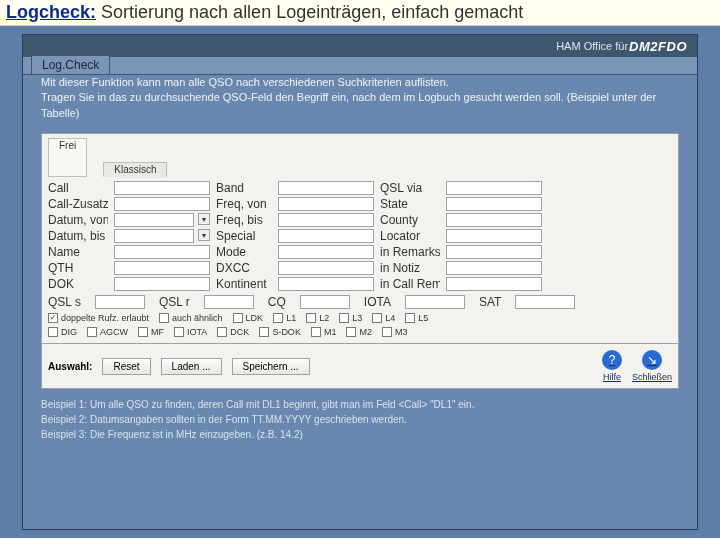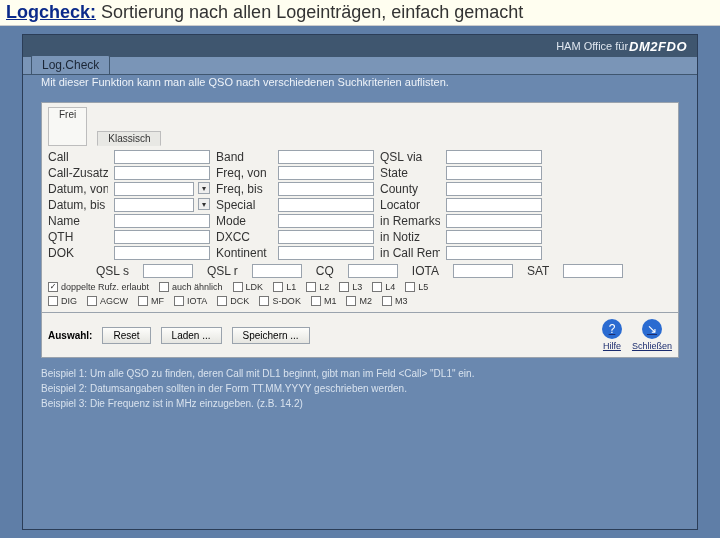--- a/index.html
+++ b/index.html
@@ -8,28 +8,28 @@
   .title-bar .em { color: #0b2a8a; font-weight: bold; text-decoration: underline; }
   .title-bar .rest { color: #333; }
   .stage { background: #5f7ea7; width: 720px; height: 512px; position: relative; padding: 8px 22px 10px 22px; }
   .app { width: 676px; height: 496px; background: #6a88af; border: 1px solid #2b3d57; position: relative; }
   .topbar { background: #3f566f; height: 22px; display: flex; align-items: center; justify-content: flex-end; padding: 0 10px; color: #dfe6ef; font-size: 11px; gap: 1px; }
   .topbar .brand { color: #fff; font-weight: bold; letter-spacing: .5px; font-size: 13px; font-style: italic; }
   .tabbar { background: #7a95b7; height: 18px; padding-left: 8px; display: flex; align-items: flex-end; border-bottom: 1px solid #3f566f; }
   .tab { background: #7a95b7; color: #1b2636; font-size: 12px; padding: 2px 10px; border: 1px solid #3f566f; border-bottom: none; border-radius: 2px 2px 0 0; }
   .intro { color: #eef3f9; font-size: 11px; padding: 0 18px 8px 18px; line-height: 1.4; }
   .panel { background: #f3f2ee; margin: 4px 18px 0 18px; border: 1px solid #9aa3ad; padding: 4px 6px 6px 6px; font-size: 10px; color: #333; }
-  .ptabs { display: flex; gap: 10px; font-size: 10px; margin-bottom: 4px; }
+  .ptabs { display: flex; gap: 16px; font-size: 10px; margin-bottom: 4px; }
   .ptab { border: 1px solid #bdbdbd; background: #f8f8f5; padding: 1px 10px; }
   .ptab.active { background: #e8e8e4; border-bottom-color: #e8e8e4; margin-top: 24px; }
   .grid { display: grid; grid-template-columns: 60px 96px 56px 96px 60px 96px; column-gap: 6px; row-gap: 2px; align-items: center; }
   .lbl { font-size: 12px; color: #333; white-space: nowrap; overflow: hidden; }
   .inp { height: 14px; border: 1px solid #9aa3ad; background: #fff; width: 100%; padding: 0 2px; font-size: 10px; }
   .dbtn { width: 12px; height: 12px; border: 1px solid #9aa3ad; background: #eee; margin-left: 2px; display: inline-flex; align-items: center; justify-content: center; font-size: 8px; }
-  .row2 { display: flex; align-items: center; gap: 14px; margin-top: 4px; margin-left: 48px; }
+  .row2 { display: flex; align-items: center; gap: 14px; margin-top: 4px; }
   .sub { font-size: 9px; color: #555; }
   .checks { display: flex; flex-wrap: wrap; gap: 6px 10px; margin-top: 4px; font-size: 9px; align-items: center; }
   .chk { display: flex; align-items: center; gap: 3px; }
   .cbox { width: 10px; height: 10px; border: 1px solid #777; background: #fff; display: inline-flex; align-items: center; justify-content: center; font-size: 8px; line-height: 1; }
   .cbox.on::after { content: "✓"; color: #222; }
   .actions { background: #f3f2ee; margin: 0 18px; border: 1px solid #9aa3ad; border-top: none; padding: 6px; display: flex; align-items: center; gap: 10px; font-size: 10px; }
   .btn { border: 1px solid #9aa3ad; background: linear-gradient(#fdfdfb,#e6e6e1); padding: 2px 10px; font-size: 10px; cursor: pointer; border-radius: 0; }
   .spacer { flex: 1; }
   .ibtn { display: flex; flex-direction: column; align-items: center; gap: 2px; font-size: 9px; text-decoration: underline; color: #1b2c6e; cursor: pointer; }
   .icon { width: 20px; height: 20px; border-radius: 50%; display: flex; align-items: center; justify-content: center; font-size: 12px; color: #fff; }
@@ -53,20 +53,21 @@
       <span>HAM Office für</span>
       <span class="brand">DM2FDO</span>
     </div>
 
     <div class="tabbar">
       <div class="tab">Log.Check</div>
     </div>
 
     <div class="intro">
       <div>Mit dieser Funktion kann man alle QSO nach verschiedenen Suchkriterien auflisten.</div>
+      <div>Tragen Sie in das zu durchsuchende QSO-Feld den Begriff ein, nach dem im Logbuch gesucht werden soll. (Beispiel unter der Tabelle)</div>
     </div>
 
     <div class="panel">
       <div class="ptabs">
         <div class="ptab">Frei</div>
         <div class="ptab active">Klassisch</div>
       </div>
 
       <div class="grid">
         <div class="lbl">Call</div>

